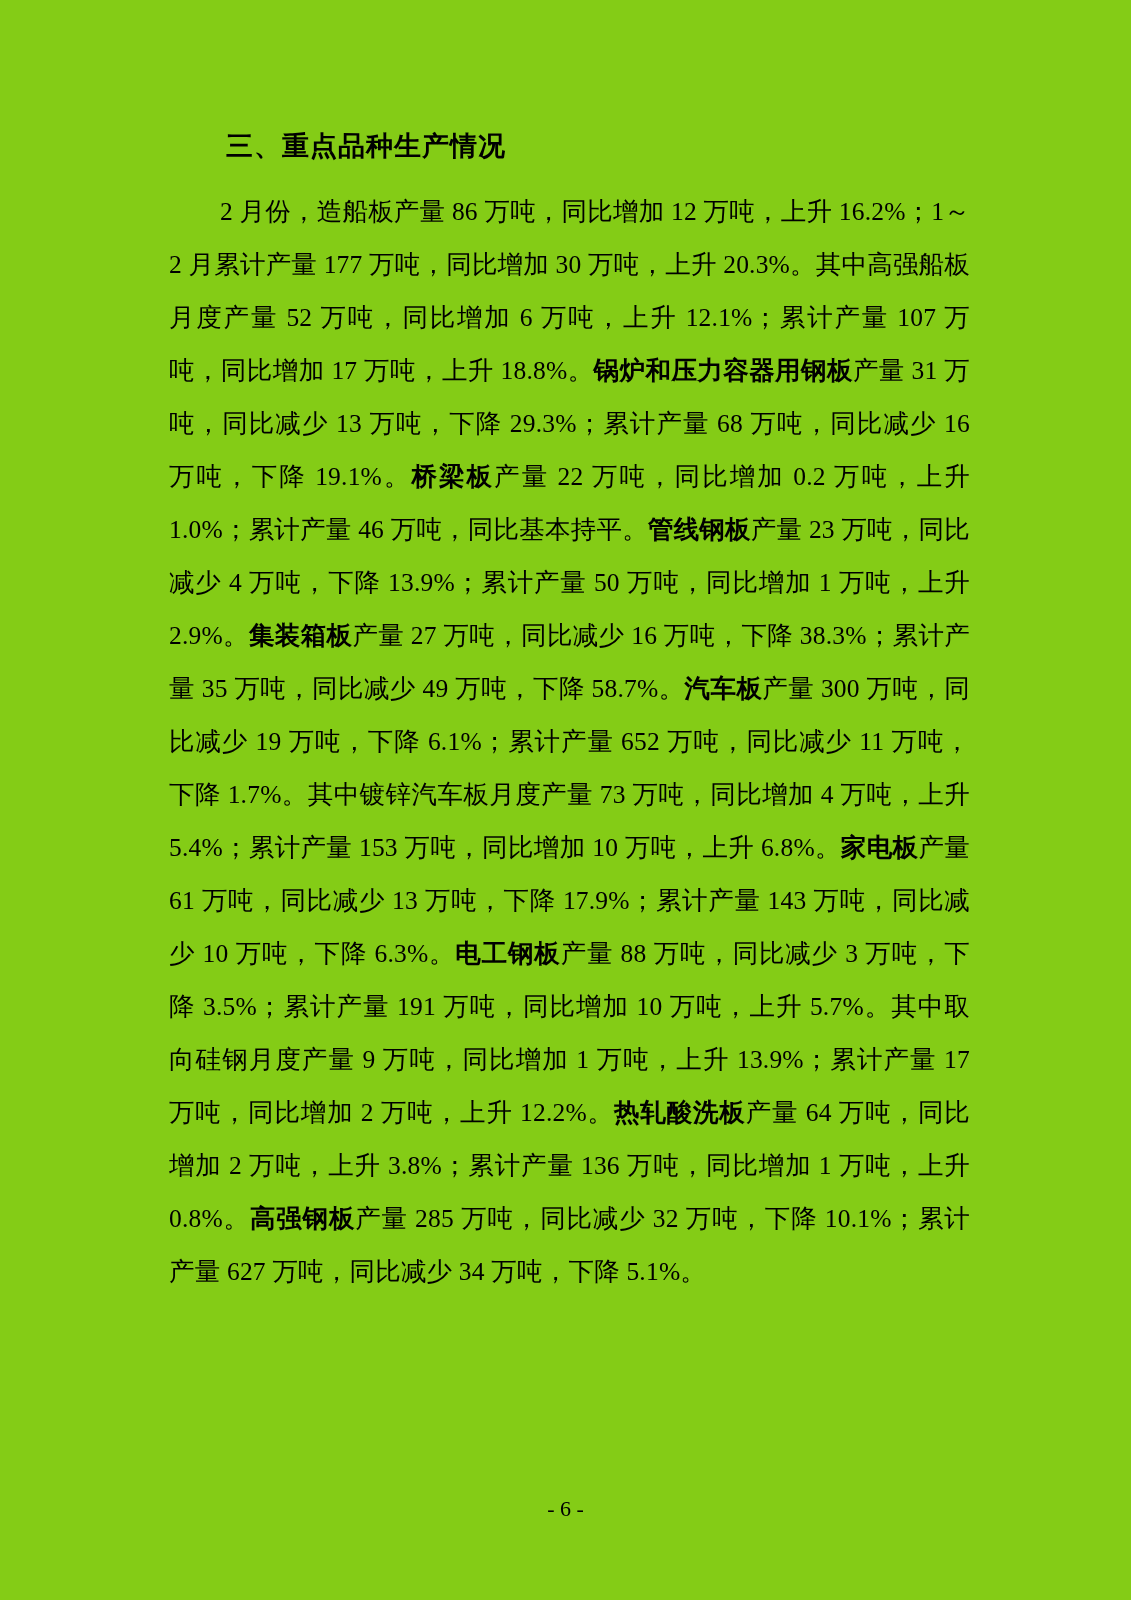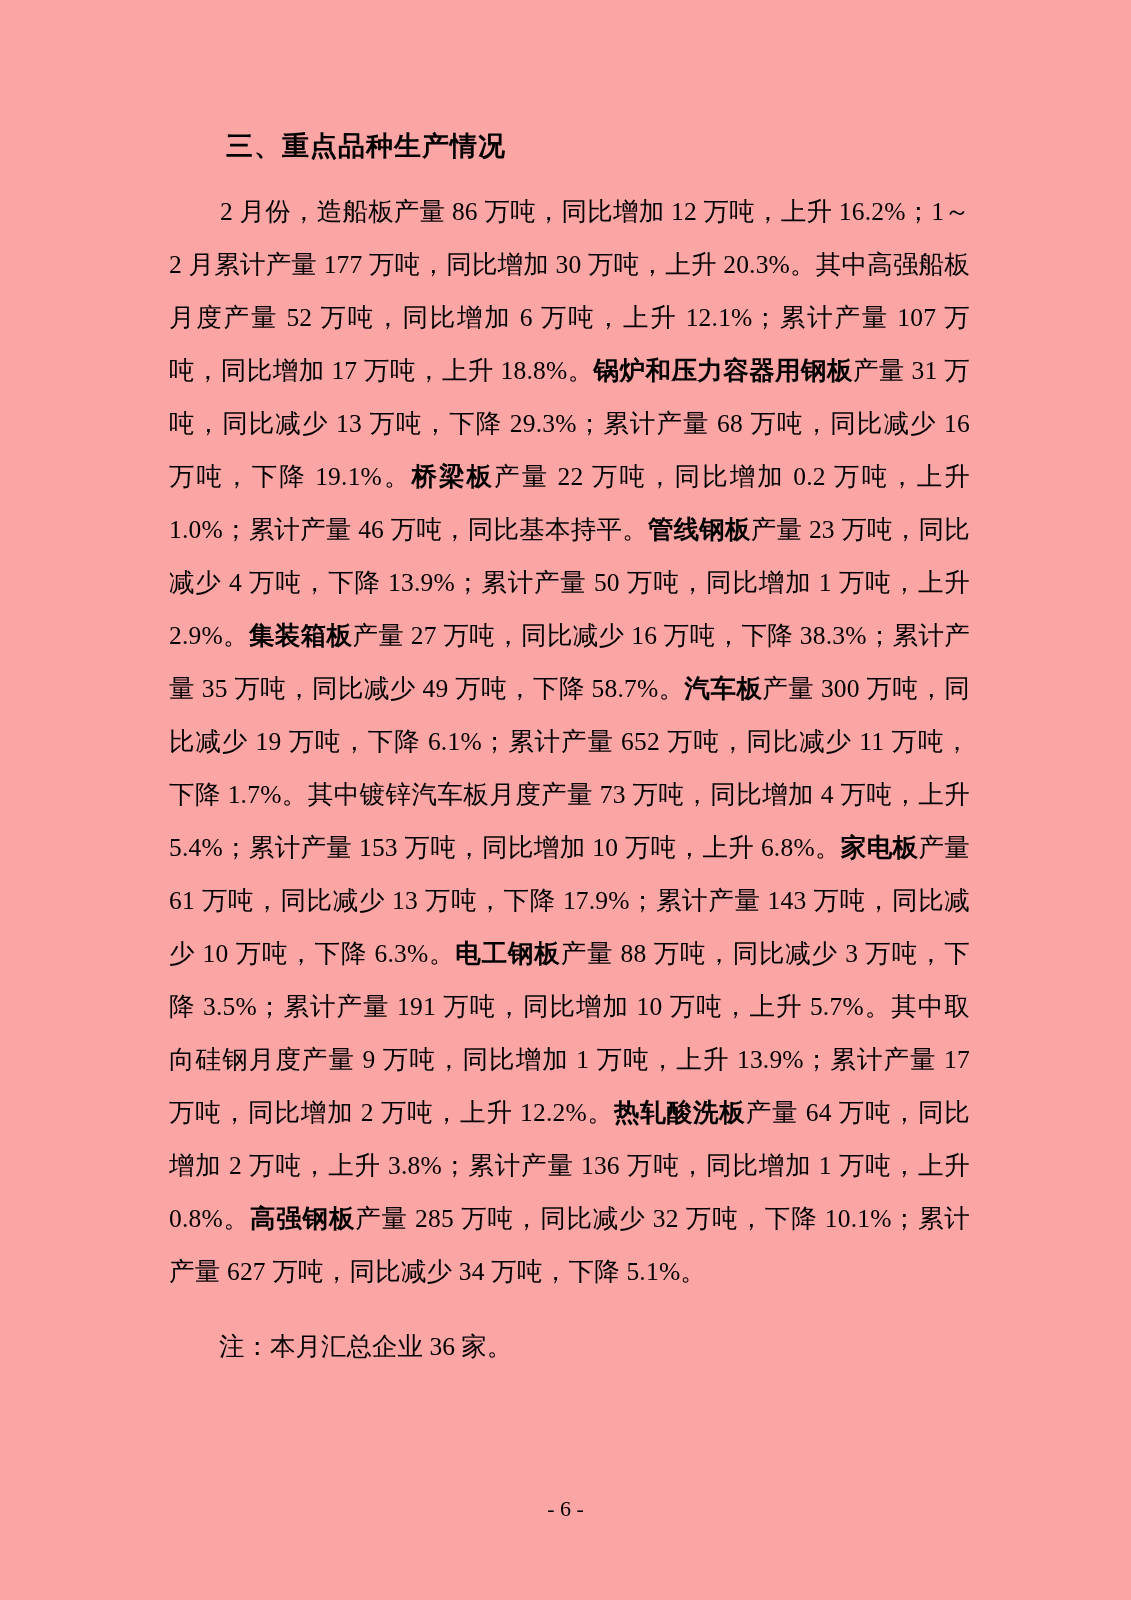--- a/index.html
+++ b/index.html
@@ -9,21 +9,21 @@
   }
   body {
     font-family: "Liberation Serif", "DejaVu Serif", serif;
     color: #000000;
   }
   .page {
     position: relative;
     width: 1131px;
     height: 1600px;
     margin: 0 auto;
-    background: #fca5a5;
+    background: #84cc16;
     box-sizing: border-box;
     padding: 126px 160px 0 168px;
     overflow: hidden;
   }
   .doc-heading {
     font-family: "DejaVu Sans", "Liberation Sans", sans-serif;
     font-weight: bold;
     font-size: 27px;
     letter-spacing: 1px;
     margin: 0 0 18px 58px;
@@ -60,17 +60,16 @@
 </style>
 </head>
 <body>
 
 <div class="page">
 
   <h2 class="doc-heading">三、重点品种生产情况</h2>
 
   <p class="body-text" id="body-paragraph"><span>2 月份，造船板产量 86 万吨，同比增加 12 万吨，上升 16.2%；1～2 月累计产量 177 万吨，同比增加 30 万吨，上升 20.3%。其中高强船板月度产量 52 万吨，同比增加 6 万吨，上升 12.1%；累计产量 107 万吨，同比增加 17 万吨，上升 18.8%。</span><span class="b">锅炉和压力容器用钢板</span><span>产量 31 万吨，同比减少 13 万吨，下降 29.3%；累计产量 68 万吨，同比减少 16 万吨，下降 19.1%。</span><span class="b">桥梁板</span><span>产量 22 万吨，同比增加 0.2 万吨，上升 1.0%；累计产量 46 万吨，同比基本持平。</span><span class="b">管线钢板</span><span>产量 23 万吨，同比减少 4 万吨，下降 13.9%；累计产量 50 万吨，同比增加 1 万吨，上升 2.9%。</span><span class="b">集装箱板</span><span>产量 27 万吨，同比减少 16 万吨，下降 38.3%；累计产量 35 万吨，同比减少 49 万吨，下降 58.7%。</span><span class="b">汽车板</span><span>产量 300 万吨，同比减少 19 万吨，下降 6.1%；累计产量 652 万吨，同比减少 11 万吨，下降 1.7%。其中镀锌汽车板月度产量 73 万吨，同比增加 4 万吨，上升 5.4%；累计产量 153 万吨，同比增加 10 万吨，上升 6.8%。</span><span class="b">家电板</span><span>产量 61 万吨，同比减少 13 万吨，下降 17.9%；累计产量 143 万吨，同比减少 10 万吨，下降 6.3%。</span><span class="b">电工钢板</span><span>产量 88 万吨，同比减少 3 万吨，下降 3.5%；累计产量 191 万吨，同比增加 10 万吨，上升 5.7%。其中取向硅钢月度产量 9 万吨，同比增加 1 万吨，上升 13.9%；累计产量 17 万吨，同比增加 2 万吨，上升 12.2%。</span><span class="b">热轧酸洗板</span><span>产量 64 万吨，同比增加 2 万吨，上升 3.8%；累计产量 136 万吨，同比增加 1 万吨，上升 0.8%。</span><span class="b">高强钢板</span><span>产量 285 万吨，同比减少 32 万吨，下降 10.1%；累计产量 627 万吨，同比减少 34 万吨，下降 5.1%。</span></p>
 
-  <p class="note">注：本月汇总企业 36 家。</p>
 
   <div class="page-number">- 6 -</div>
 
 </div>
 
 </body></html>

